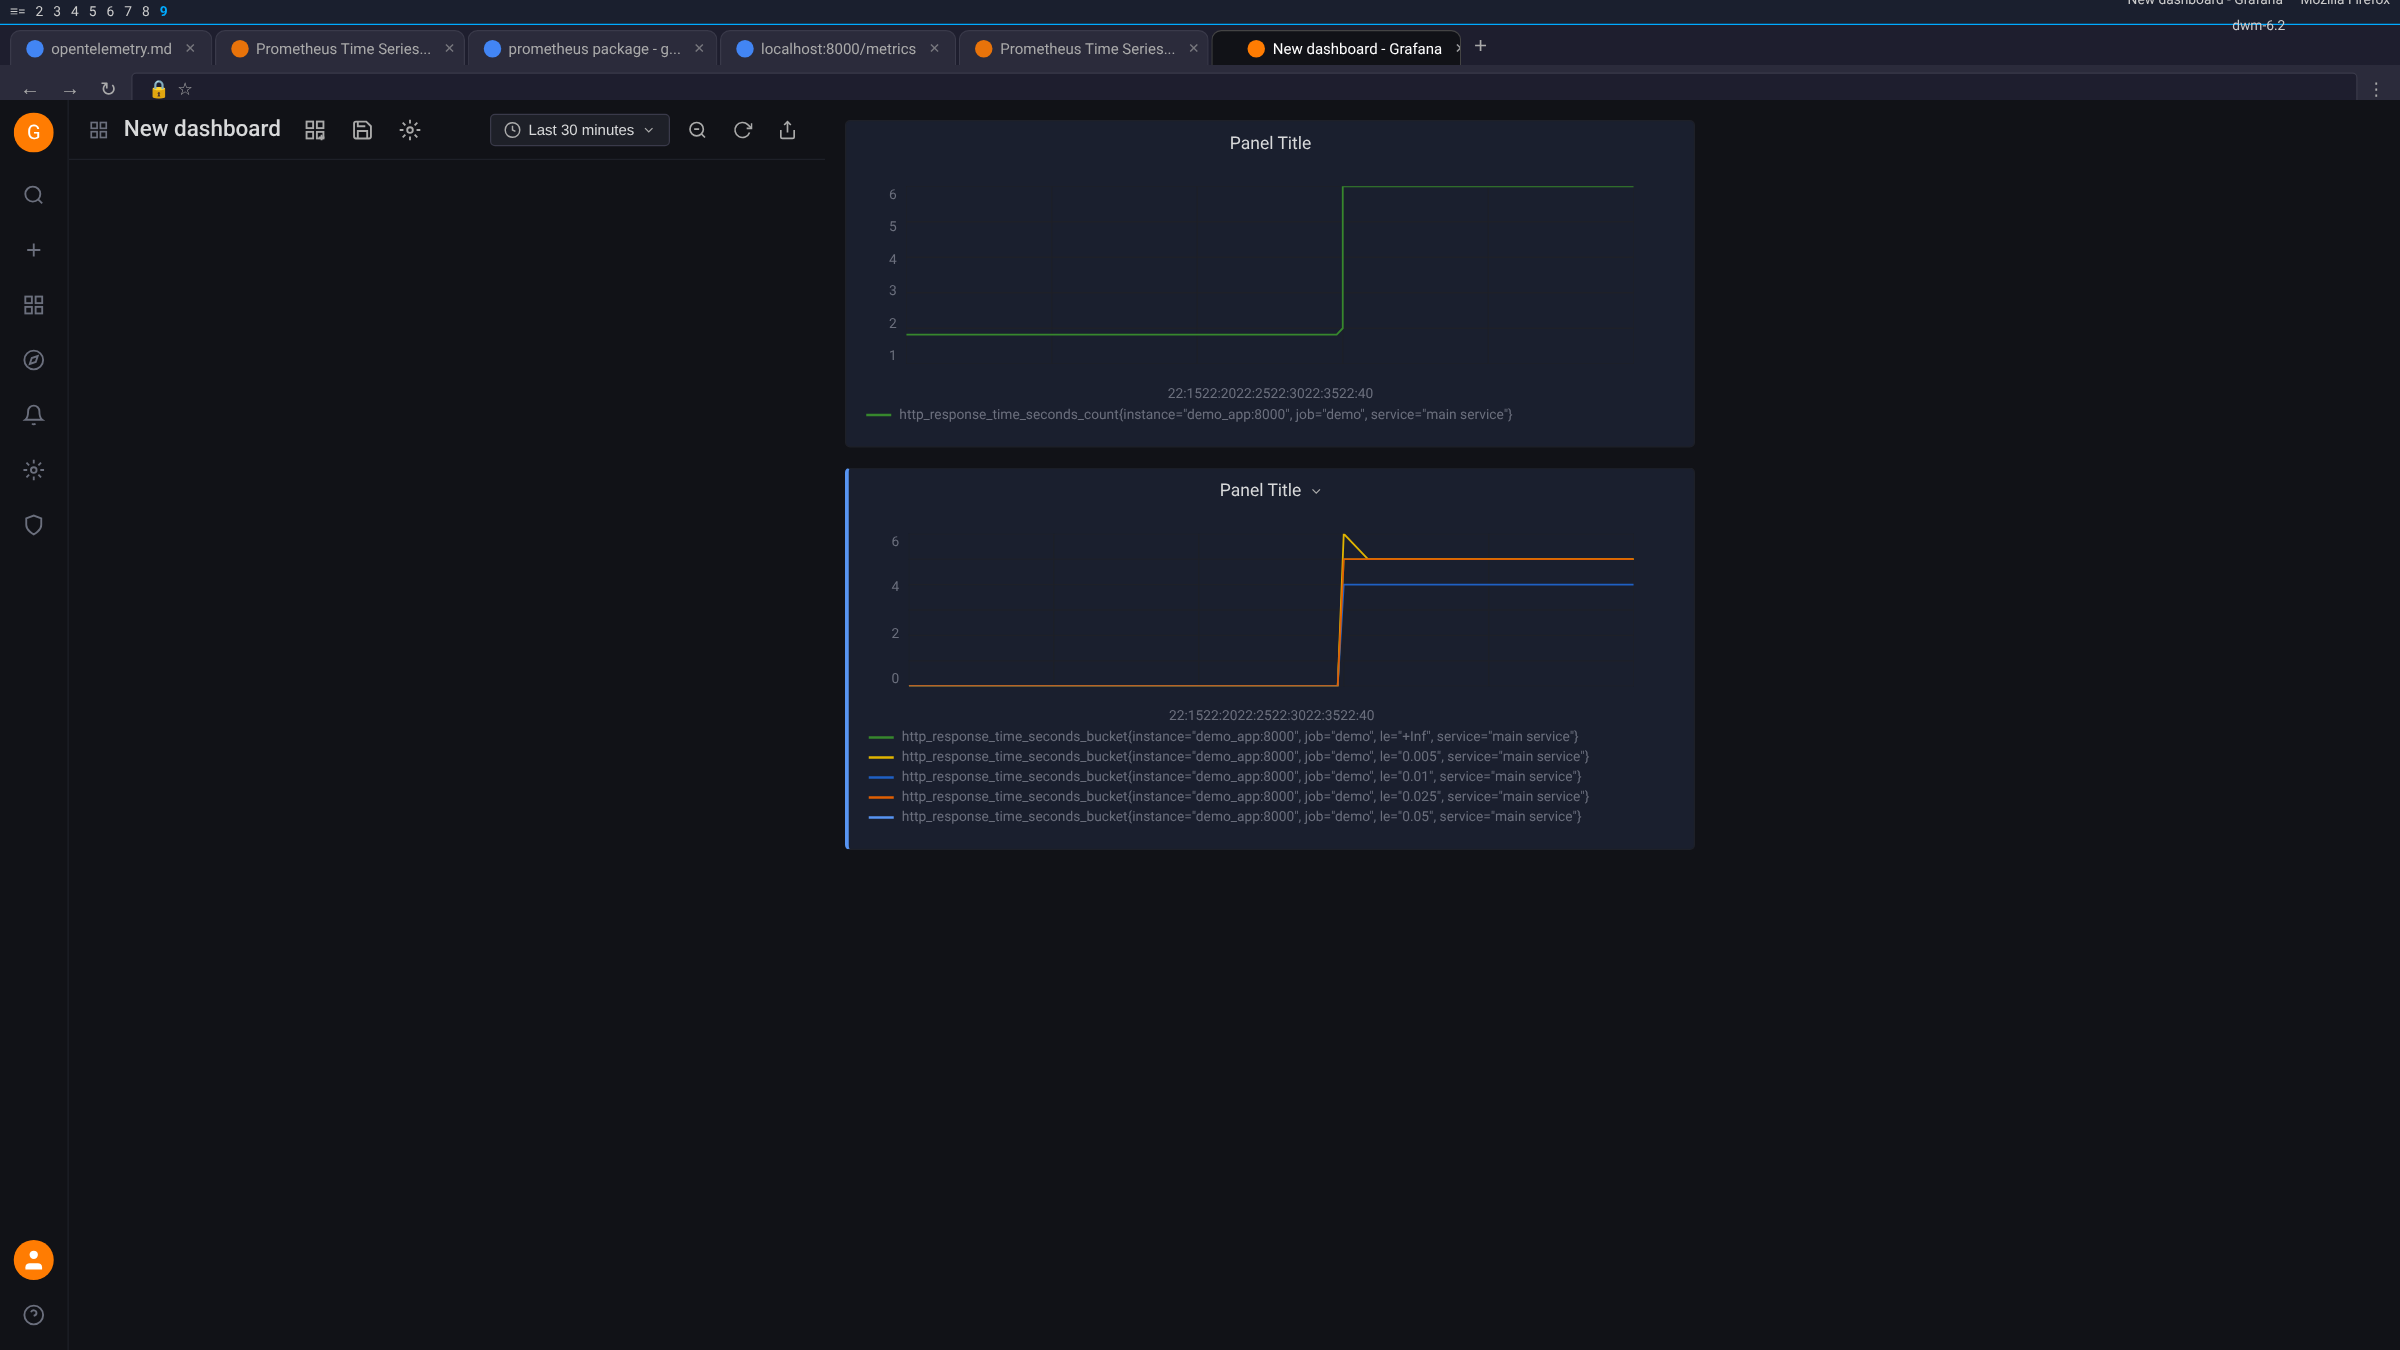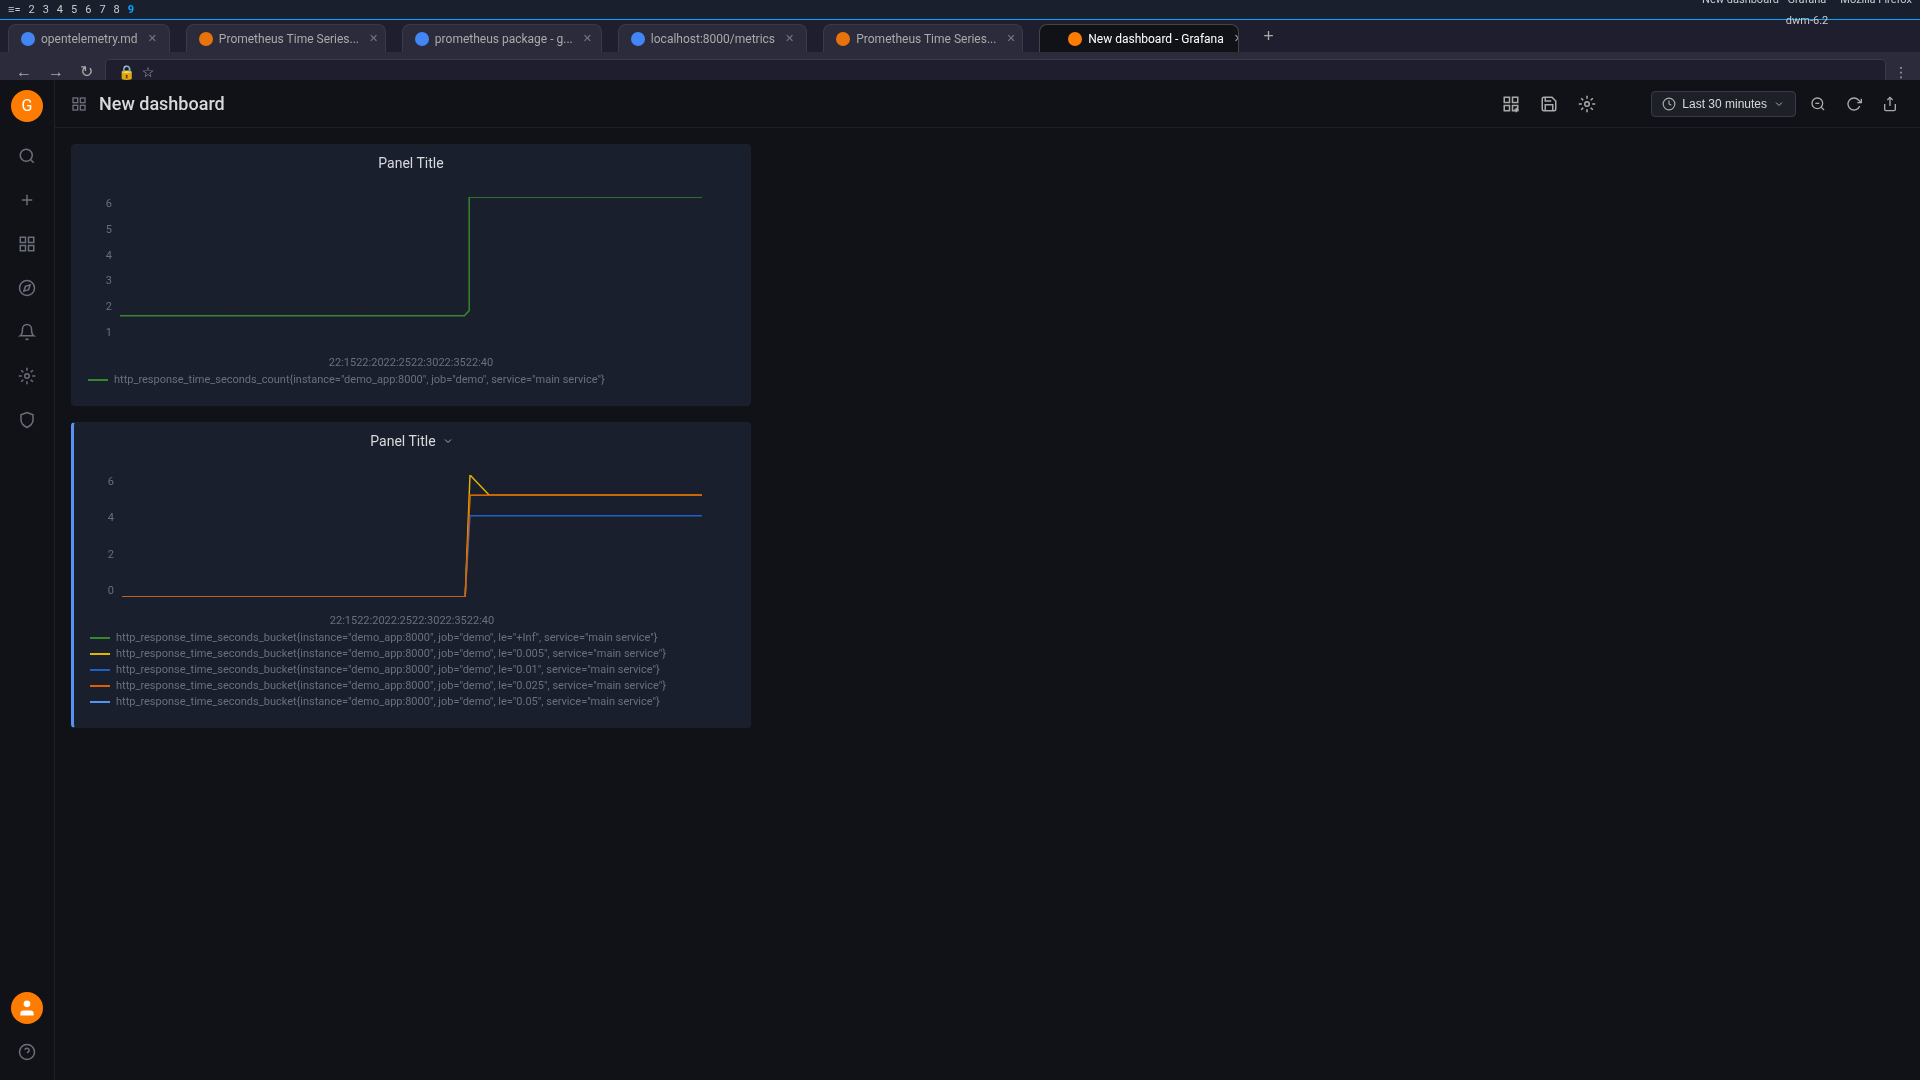--- a/index.html
+++ b/index.html
@@ -5,21 +5,21 @@
     * { margin: 0; padding: 0; box-sizing: border-box; }
     body { background: #111217; color: #d8d9da; font-family: -apple-system, BlinkMacSystemFont, 'Segoe UI', Roboto, sans-serif; font-size: 12px; width: 1920px; height: 1080px; overflow: hidden; }
 
     
     .os-bar { background: #1a1f2e; height: 20px; display: flex; align-items: center; justify-content: space-between; padding: 0 8px; font-size: 11px; color: #ccc; border-bottom: 1px solid #0af; }
     .os-bar-left { display: flex; gap: 8px; align-items: center; }
     .os-bar-right { display: flex; gap: 8px; align-items: center; flex-direction: column; }
 
     
     .browser { background: #2b2b3b; height: 60px; border-bottom: 1px solid #1a1a2e; }
-    .tab-bar { background: #1e1e2e; height: 32px; display: flex; align-items: flex-end; padding: 0 8px; gap: 16px; }
+    .tab-bar { background: #1e1e2e; height: 32px; display: flex; align-items: flex-end; padding: 0 8px; gap: 2px; }
     .tab { display: flex; align-items: center; gap: 6px; padding: 0 12px; height: 28px; background: #2b2b3b; border-radius: 8px 8px 0 0; font-size: 12px; color: #aaa; cursor: pointer; max-width: 200px; border: 1px solid #3a3a4a; border-bottom: none; white-space: nowrap; overflow: hidden; text-overflow: ellipsis; }
     .tab.active { background: #111217; color: #fff; border-color: #444; padding-left: 28px; }
     .tab-favicon { width: 14px; height: 14px; border-radius: 50%; flex-shrink: 0; }
     .tab-close { margin-left: 4px; opacity: 0.6; font-size: 11px; }
     .tab-new { background: none; border: none; color: #aaa; font-size: 18px; cursor: pointer; padding: 0 8px; align-self: center; }
 
     .nav-bar { background: #2b2b3b; height: 40px; display: flex; align-items: center; padding: 0 12px; gap: 8px; border-bottom: 1px solid #1a1a2e; }
     .nav-btn { background: none; border: none; color: #aaa; cursor: pointer; font-size: 16px; padding: 4px; border-radius: 4px; }
     .address-bar { flex: 1; background: #1e1e2e; border: 1px solid #3a3a4a; border-radius: 4px; padding: 4px 12px; color: #d8d9da; font-size: 12px; display: flex; align-items: center; gap: 6px; }
     .address-text { color: #d8d9da; flex: 1; }
@@ -30,21 +30,21 @@
     .grafana { display: flex; height: calc(1080px - 20px - 60px); }
 
     
     .sidebar { width: 55px; background: #111217; border-right: 1px solid #1e2028; display: flex; flex-direction: column; align-items: center; padding: 8px 0; gap: 4px; position: relative; }
     .sidebar-logo { width: 36px; height: 36px; margin-bottom: 8px; display: flex; align-items: center; justify-content: center; }
     .sidebar-item { width: 40px; height: 40px; display: flex; align-items: center; justify-content: center; border-radius: 4px; cursor: pointer; color: #6b6f7d; font-size: 18px; }
     .sidebar-bottom { margin-top: auto; display: flex; flex-direction: column; gap: 4px; align-items: center; }
     .sidebar-avatar { width: 32px; height: 32px; border-radius: 50%; background: #ff7c02; display: flex; align-items: center; justify-content: center; font-size: 14px; }
 
     
-    .main { flex: 1; display: flex; flex-direction: column; overflow: hidden; }
+    .main { flex: 1; display: flex; flex-direction: row; overflow: hidden; }
     .topbar { background: #111217; height: 48px; display: flex; align-items: center; padding: 0 16px; border-bottom: 1px solid #1e2028; gap: 12px; }
     .topbar-title { font-size: 18px; font-weight: 500; color: #d8d9da; display: flex; align-items: center; gap: 8px; }
     .topbar-actions { margin-left: auto; display: flex; gap: 8px; align-items: center; }
     .topbar-btn { background: none; border: none; color: #aaa; cursor: pointer; font-size: 16px; padding: 6px; border-radius: 4px; display: flex; align-items: center; gap: 4px; }
     .time-range-btn { background: #1e2028; border: 1px solid #3a3a4a; border-radius: 4px; color: #d8d9da; font-size: 12px; padding: 5px 10px; cursor: pointer; display: flex; align-items: center; gap: 6px; margin-left: 41px; }
 
     
     .dashboard { flex: 1; overflow-y: auto; padding: 16px; background: #111217; display: flex; flex-direction: column; gap: 16px; }
     .panel { background: #1a1f2e; border: 1px solid #1e2028; border-radius: 4px; }
     .panel-title { text-align: center; padding: 10px 16px; font-size: 14px; color: #d8d9da; display: flex; align-items: center; justify-content: center; gap: 4px; }

